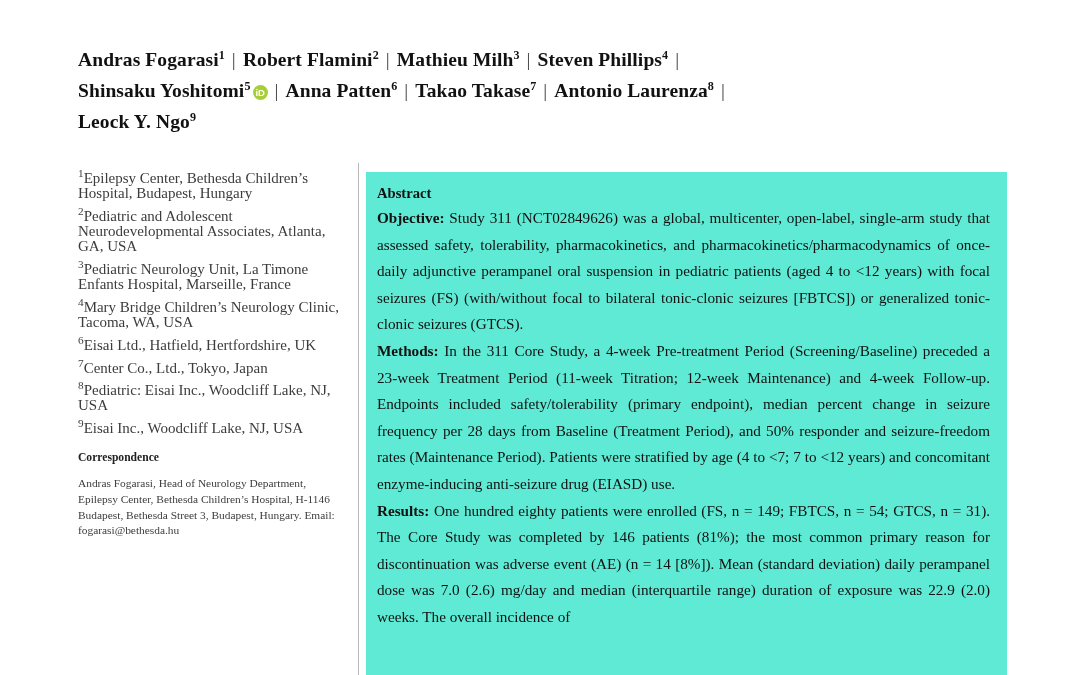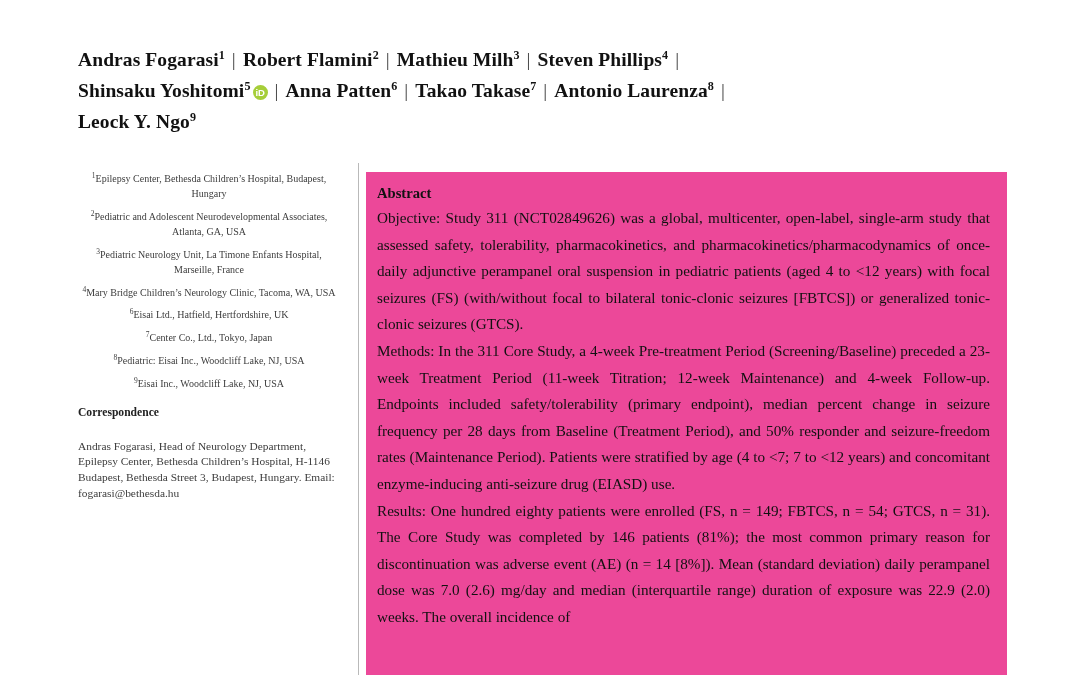--- a/index.html
+++ b/index.html
@@ -72,40 +72,40 @@
   }
 
   
   #affiliations-column {
     position: absolute;
     left: 78px;
     top: 8px;
     width: 262px;
   }
   .affiliation-item {
-    font-size: 10px;
+    font-size: 15px;
     line-height: 15.2px;
     color: #3c3c3c;
     margin-bottom: 7.5px;
-    text-align: center;
+    text-align: left;
   }
   .affiliation-item sup {
     font-size: 0.75em;
     vertical-align: super;
     line-height: 0;
   }
   #correspondence-block {
     margin-top: 14px;
   }
   .correspondence-heading {
     font-size: 11.6px;
     font-weight: bold;
     color: #222222;
     line-height: 16px;
-    margin-bottom: 18px;
+    margin-bottom: 10px;
   }
   .correspondence-text {
     font-size: 11.4px;
     line-height: 15.6px;
     color: #3c3c3c;
   }
 
   
   #column-divider {
     position: absolute;
@@ -116,42 +116,42 @@
     background: #b9b9b9;
   }
 
   
   #abstract-box {
     position: absolute;
     left: 366px;
     top: 9px;
     width: 641px;
     height: 503px;
-    background: #ec4899;
+    background: #5eead4;
     overflow: hidden;
     box-sizing: border-box;
     padding: 10px 17px 0 11px;
   }
   .abstract-heading {
     font-size: 14.6px;
     font-weight: bold;
     color: #111111;
     line-height: 22px;
     margin-bottom: 1px;
   }
   .abstract-para {
     font-size: 15.2px;
     line-height: 26.6px;
     color: #111111;
     text-align: justify;
     text-justify: inter-word;
     margin: 0;
   }
   .abstract-para .section-label {
-    font-weight: normal;
+    font-weight: bold;
   }
 </style>
 </head>
 <body>
 
 <div id="author-block">
     <div class="author-line"><span class="author-name">Andras Fogarasi<sup>1</sup></span><span class="author-sep">|</span><span class="author-name">Robert Flamini<sup>2</sup></span><span class="author-sep">|</span><span class="author-name">Mathieu Milh<sup>3</sup></span><span class="author-sep">|</span><span class="author-name">Steven Phillips<sup>4</sup></span><span class="author-sep">|</span></div>
     <div class="author-line"><span class="author-name">Shinsaku Yoshitomi<sup>5</sup><span class="orcid-icon" style="background: rgb(166, 206, 57);">iD</span></span><span class="author-sep">|</span><span class="author-name">Anna Patten<sup>6</sup></span><span class="author-sep">|</span><span class="author-name">Takao Takase<sup>7</sup></span><span class="author-sep">|</span><span class="author-name">Antonio Laurenza<sup>8</sup></span><span class="author-sep">|</span></div>
     <div class="author-line"><span class="author-name">Leock Y. Ngo<sup>9</sup></span></div>
   </div>

